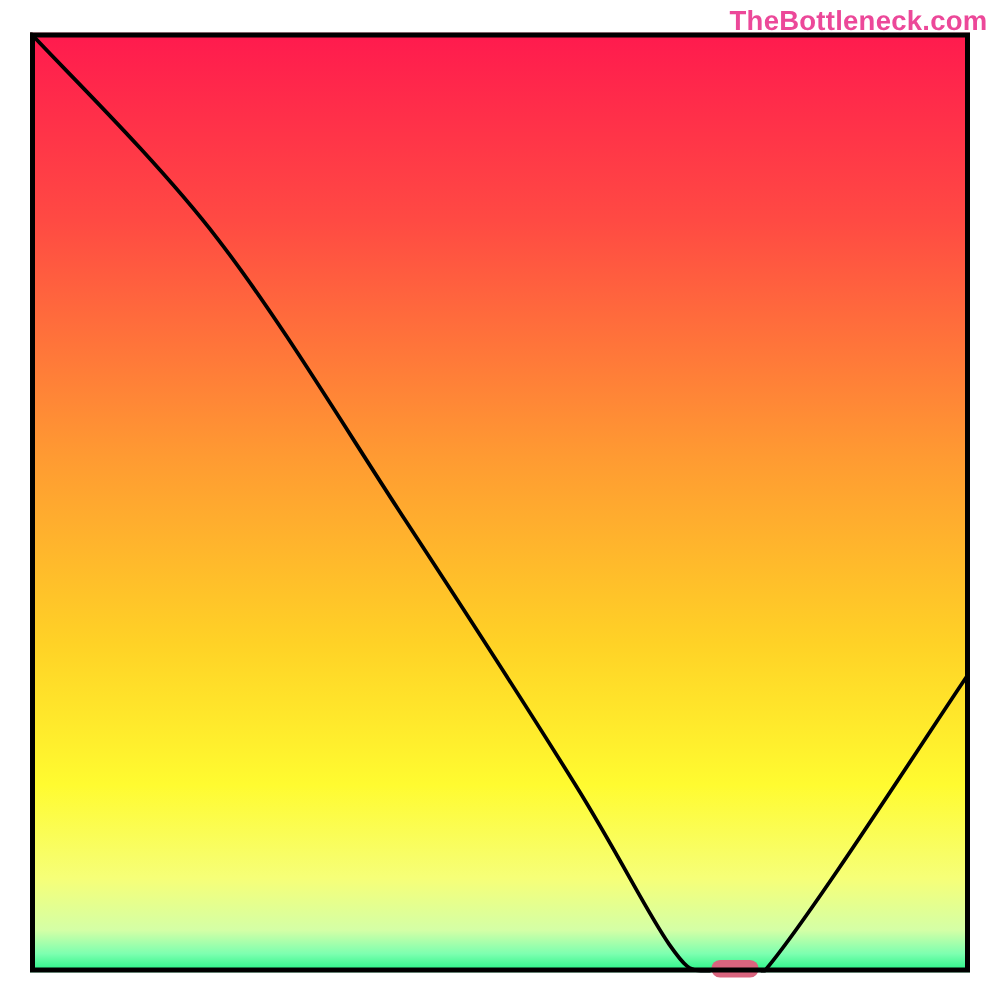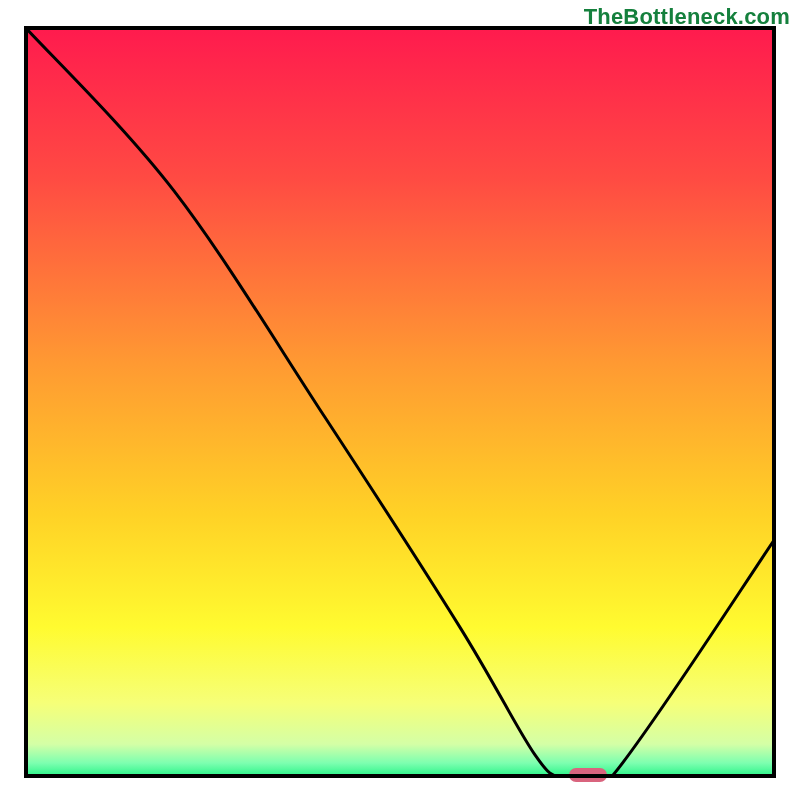--- a/index.html
+++ b/index.html
@@ -14,21 +14,21 @@
     position: relative;
     width: 800px;
     height: 800px;
   }
   .watermark {
     position: absolute;
     top: 4px;
     right: 10px;
     font-size: 22px;
     font-weight: bold;
-    color: #15803d;
+    color: #ec4899;
     letter-spacing: 0.2px;
   }
   .plot-area {
     position: absolute;
     left: 24px;
     top: 26px;
     width: 752px;
     height: 752px;
     box-sizing: border-box;
   }

